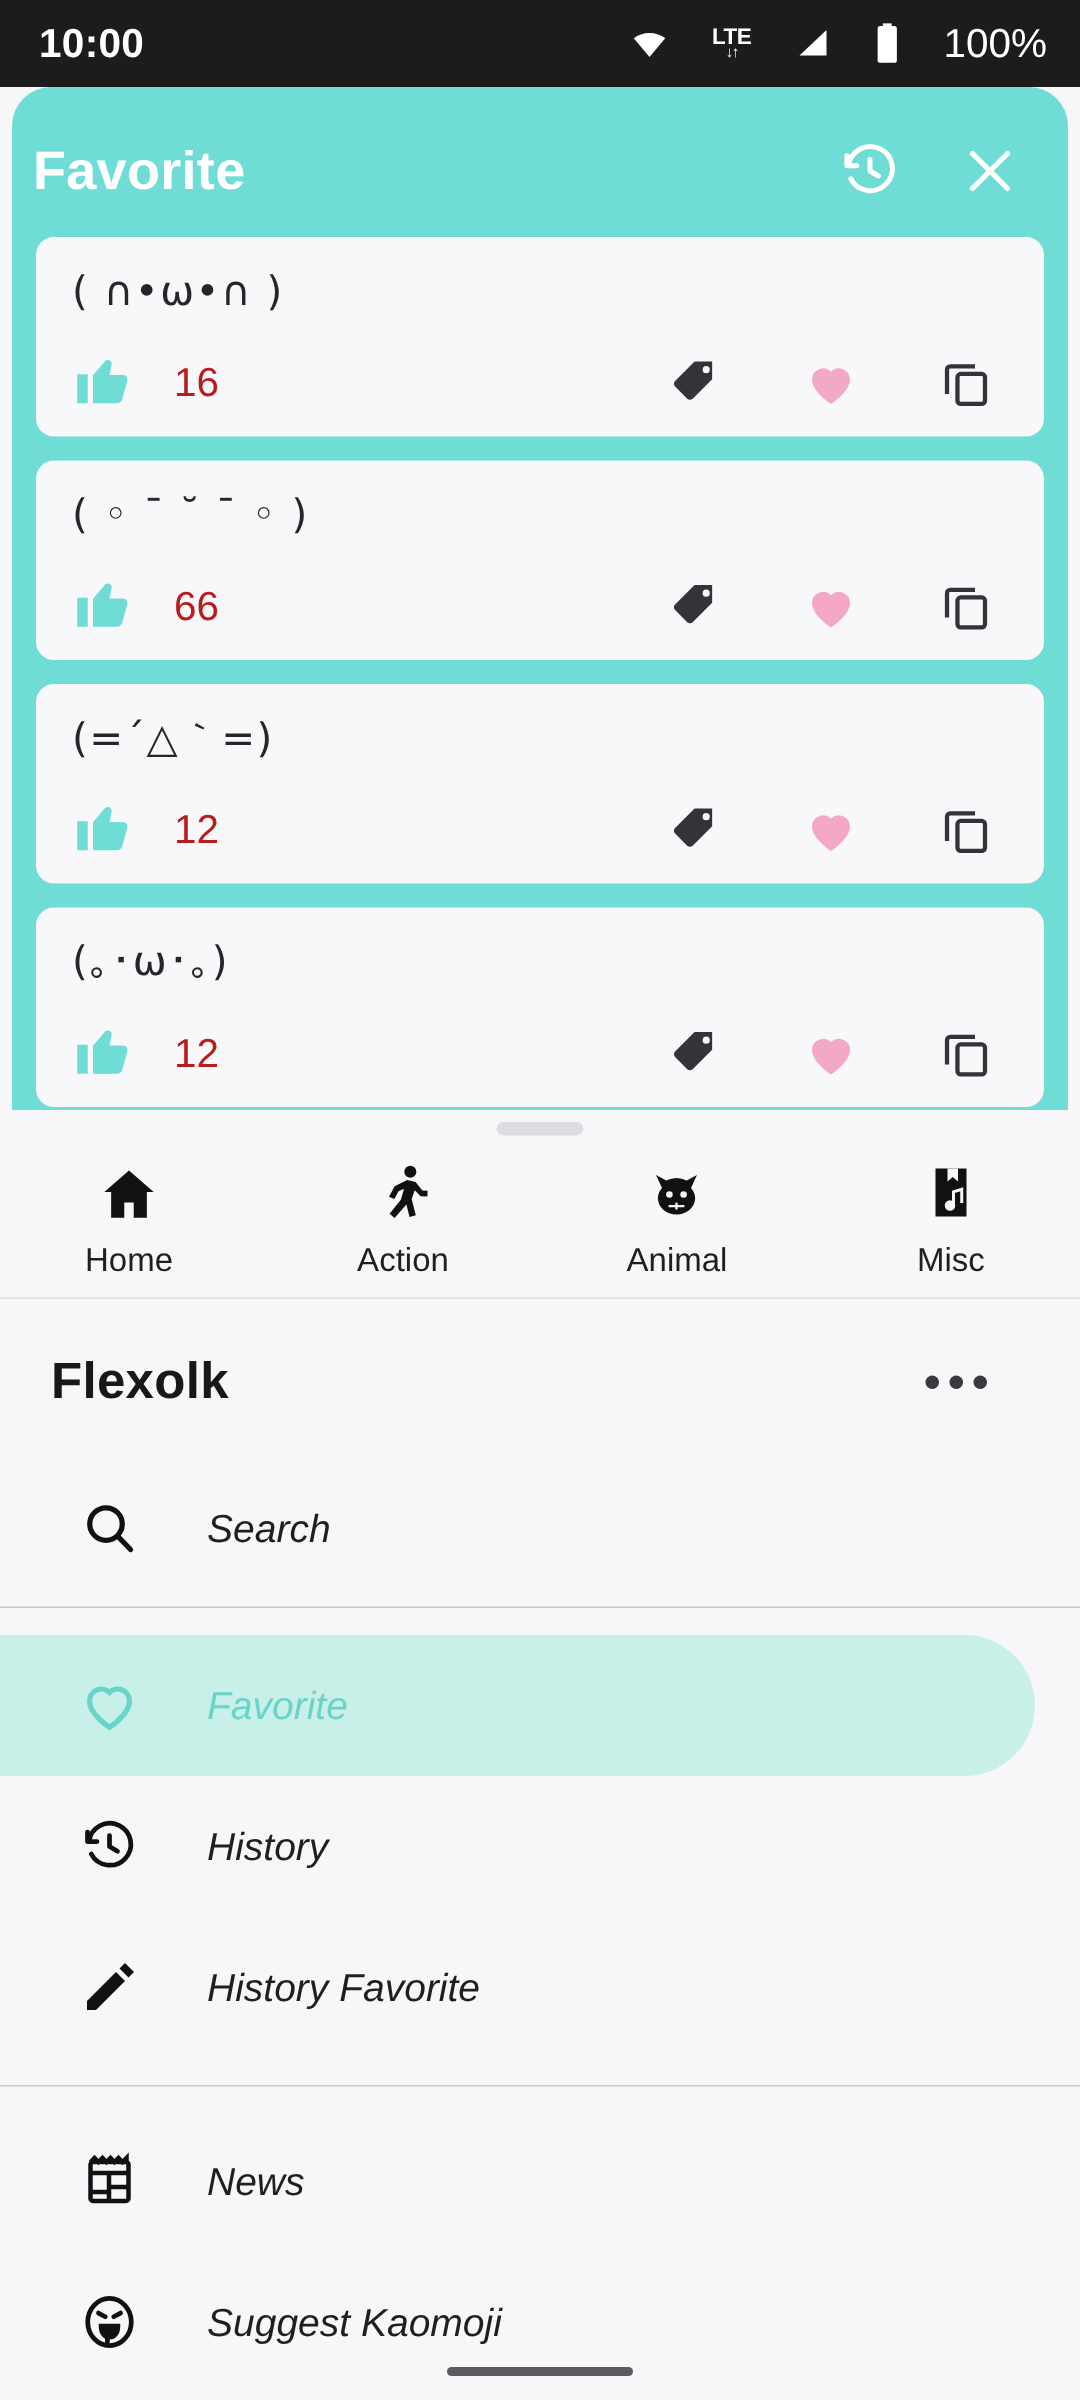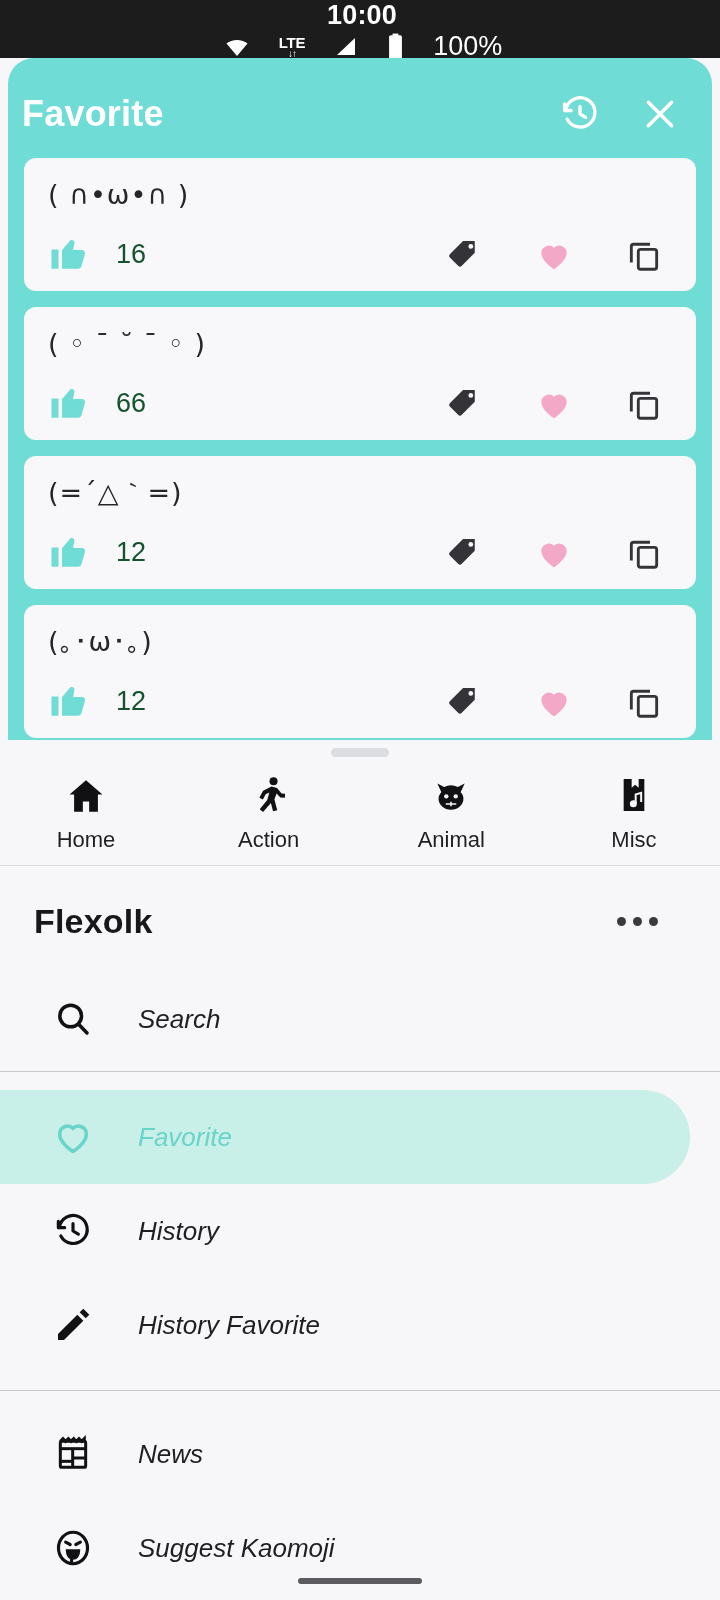--- a/index.html
+++ b/index.html
@@ -10,21 +10,20 @@
     overflow: hidden;
   }
   #screen { position: relative; width: 720px; height: 1600px; background:#f7f7f9; }
 
   
   .statusbar {
     position:absolute; top:0; left:0; width:720px; height:58px;
     background:#1c1c1c; color:#ffffff;
     display:flex; align-items:center; justify-content:space-between;
     padding: 0 22px 0 26px;
-    flex-direction: column;
   }
   .status-time { font-size:27px; font-weight:700; letter-spacing:0.2px; }
   .status-right { display:flex; align-items:center; gap:27px; }
   .status-right svg { display:block; }
   .lte-wrap { display:flex; flex-direction:column; align-items:center; line-height:1; }
   .lte-text { font-size:15px; font-weight:700; letter-spacing:-0.3px; }
   .lte-arrows { font-size:10px; margin-top:-1px; letter-spacing:-1px; }
   .battery-pct { font-size:27px; font-weight:400; margin-left:2px; }
 
   
@@ -51,21 +50,21 @@
   .kao-text {
     font-family:"DejaVu Sans", sans-serif;
     font-size:27px; color:#26262a; line-height:1.1; letter-spacing:1px;
     white-space:nowrap;
   }
   .kao-row {
     display:flex; align-items:center; justify-content:space-between;
     margin-top:22px;
   }
   .kao-likes { display:flex; align-items:center; gap:26px; }
-  .kao-count { font-size:27px; color:#14532d; }
+  .kao-count { font-size:27px; color:#b91c1c; }
   .kao-tools { display:flex; align-items:center; gap:50px; padding-right:8px; }
   .tool-btn { width:40px; height:40px; display:flex; align-items:center; justify-content:center; cursor:pointer; }
 
   
   .sheet {
     position:absolute; top:740px; left:0; width:720px; height:860px;
     background:#f7f7f9;
   }
   .drag-handle {
     width:58px; height:9px; border-radius:5px; background:#dcdde0;

